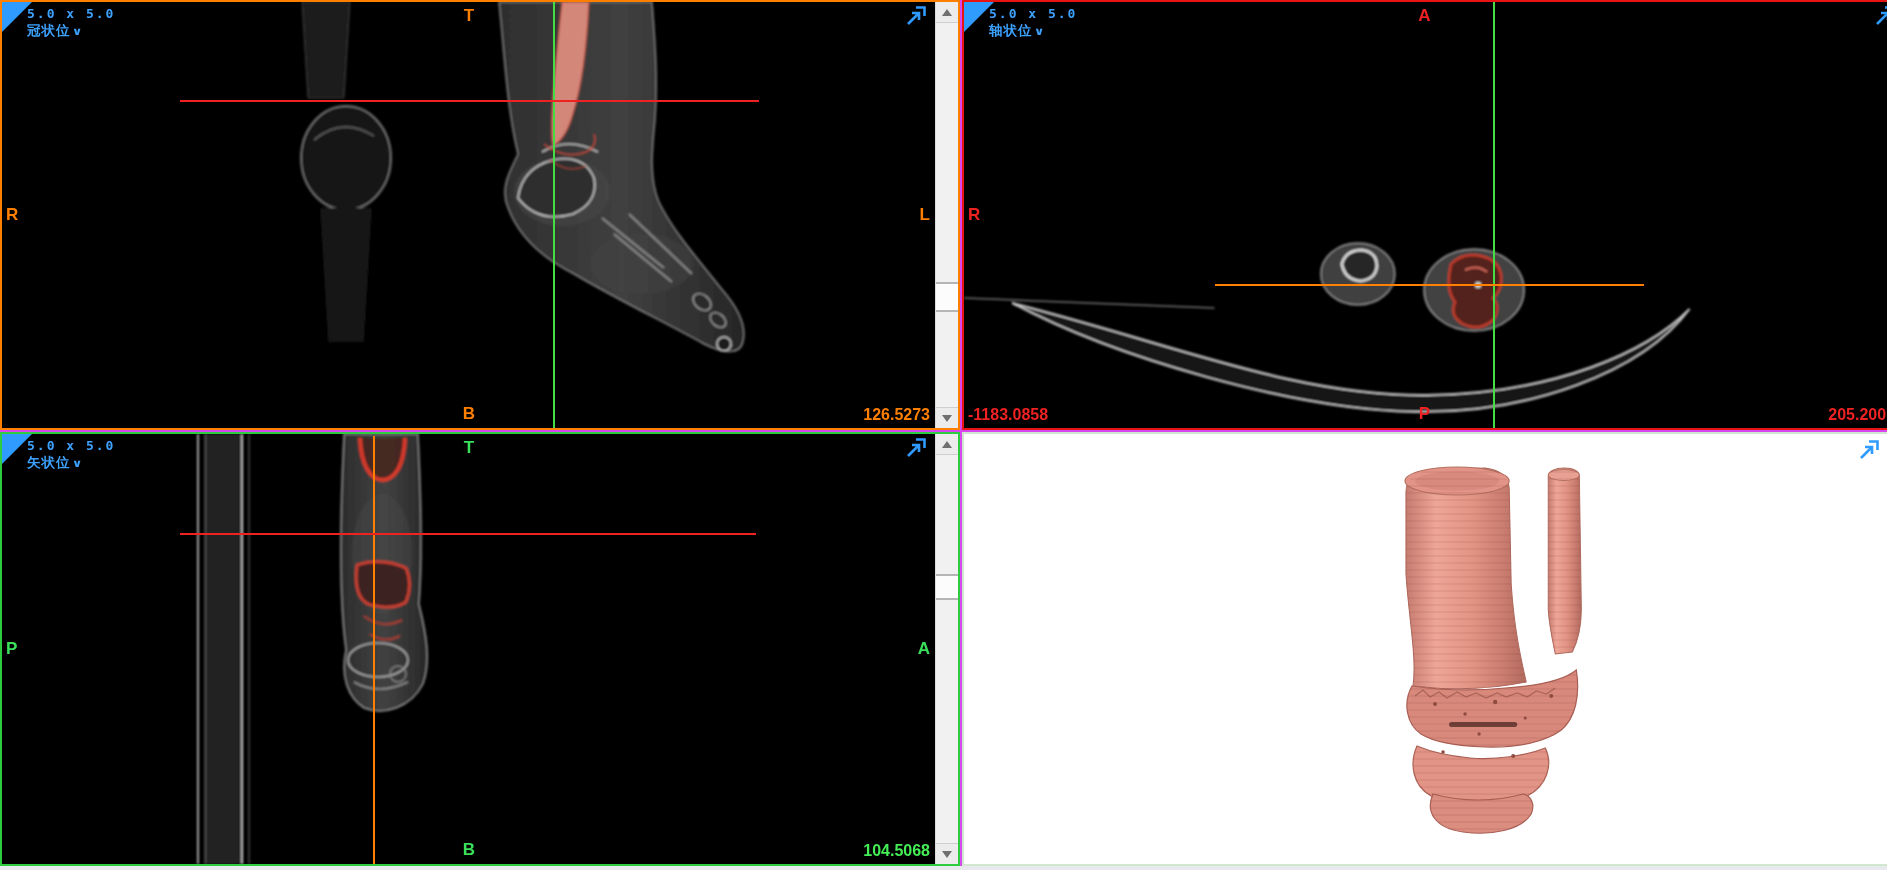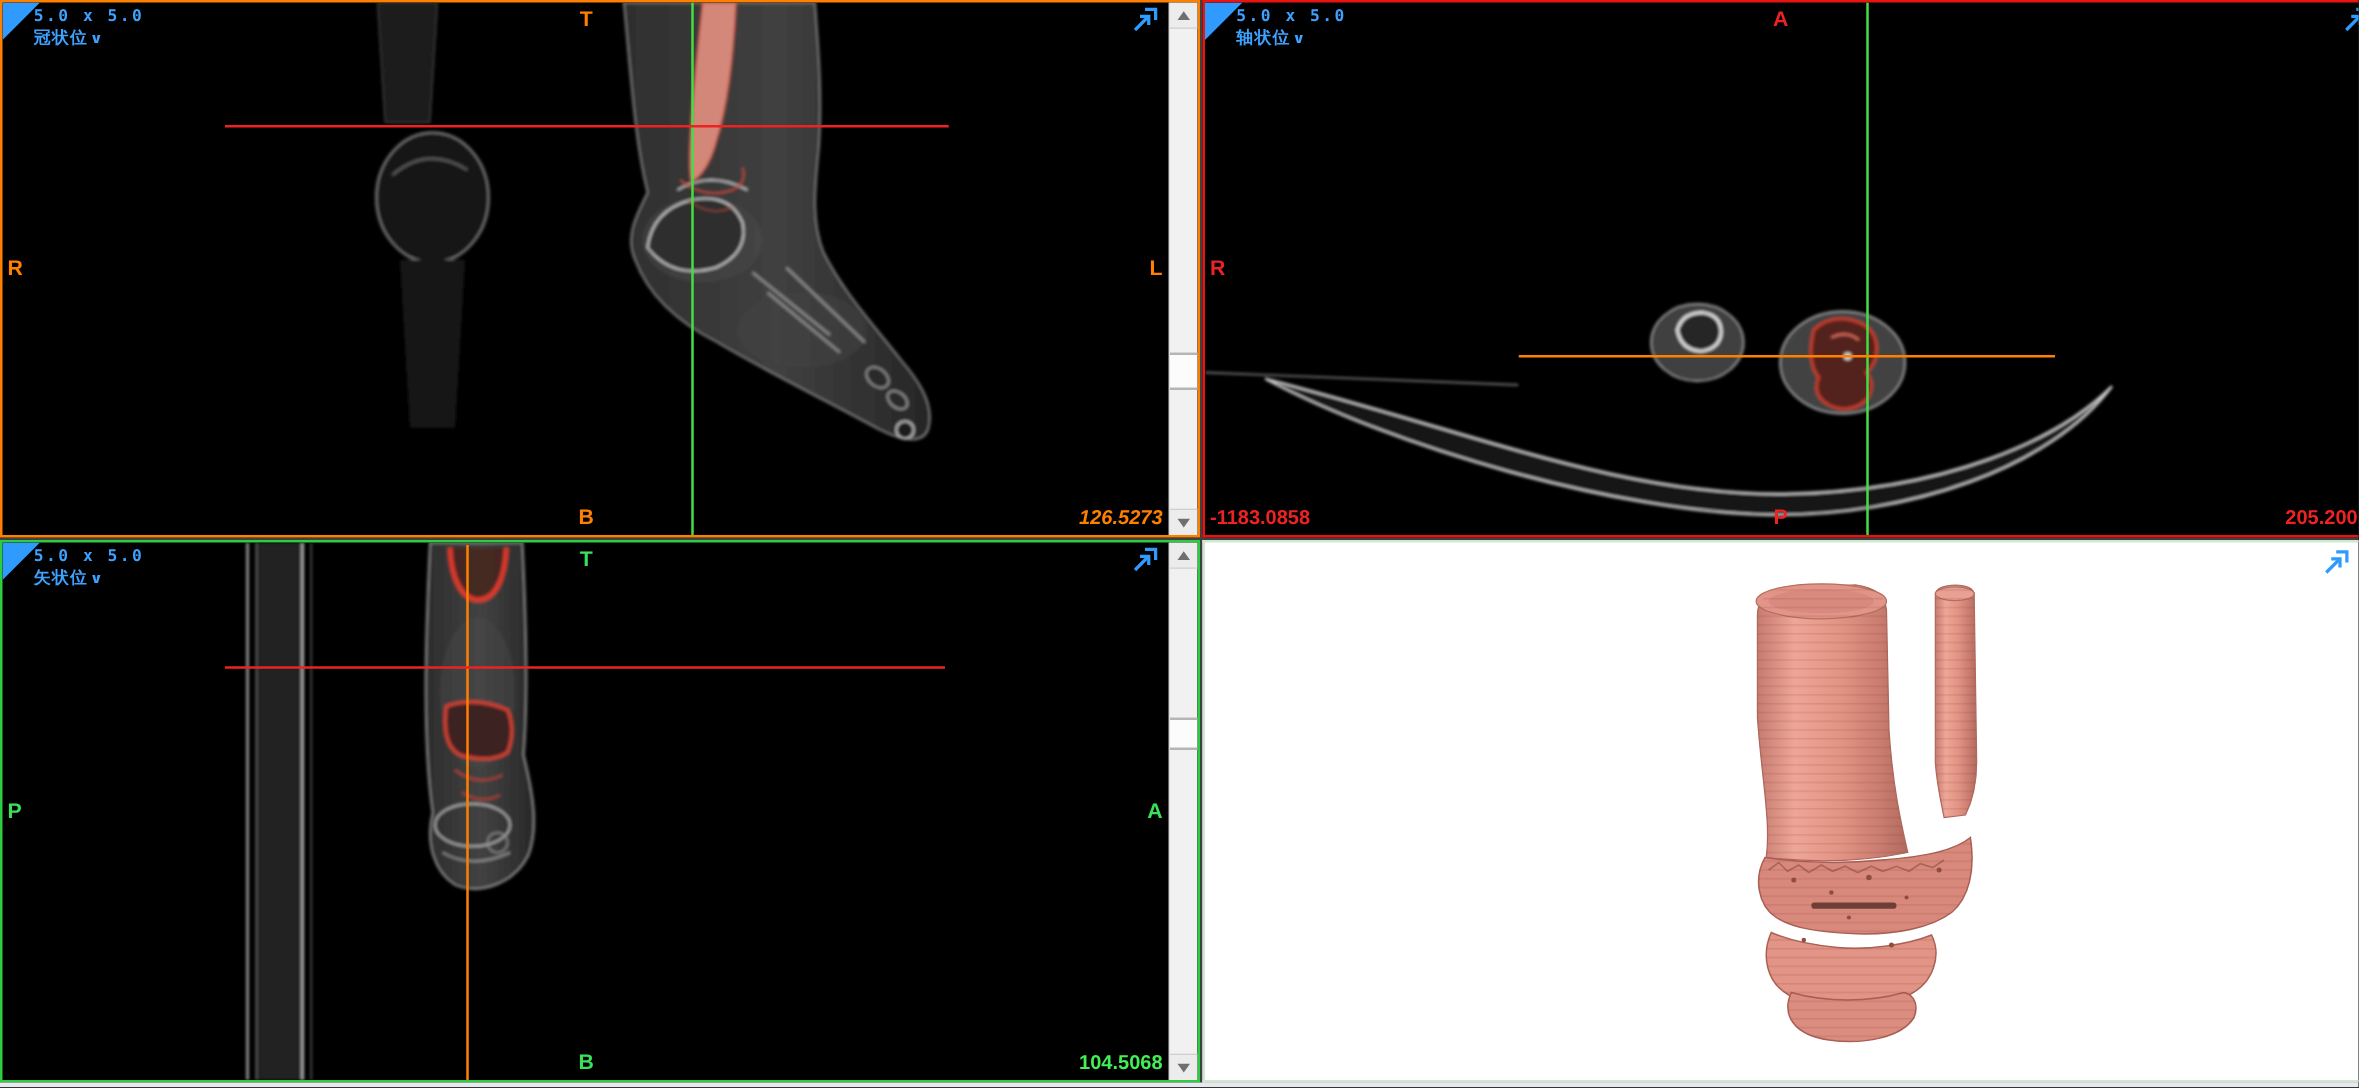--- a/index.html
+++ b/index.html
@@ -1,16 +1,16 @@
 <!DOCTYPE html>
 <html><head>
 <meta charset="utf-8">
 <style>
   html,body{margin:0;padding:0;background:#000;}
-  #screen{position:relative;width:1887px;height:870px;overflow:hidden;background:#404040;
+  #screen{position:relative;width:1887px;height:870px;overflow:hidden;background:#d946ef;
           font-family:"Liberation Sans",sans-serif;}
   .vp{position:absolute;box-sizing:border-box;background:#000;overflow:hidden;}
   #vp-coronal {left:0;   top:0;   width:960px; height:430px; border:2px solid #ff8000;}
   #vp-axial   {left:962px;top:0;  width:925px; height:430px; border:2px solid #e81414; border-right:none;}
   #vp-sagittal{left:0;   top:432px;width:960px;height:434px; border:2px solid #2ecc40;}
   #vp-3d      {left:962px;top:432px;width:925px;height:434px;border:2px solid #cfe8cf; border-right:none; background:#fff;}
   #bottom-strip{position:absolute;left:0;top:866px;width:1887px;height:4px;background:#e8e8ef;}
   .ct-img{position:absolute;left:0;top:0;width:100%;height:100%;z-index:1;}
   .corner-tri{position:absolute;top:0;left:0;width:0;height:0;
               border-top:30px solid #2f9bff;border-right:30px solid transparent;z-index:5;}
@@ -91,21 +91,21 @@
         <polyline points="13,2.5 21.5,2.5 21.5,11" fill="none" stroke="#2f9bff" stroke-width="2.6"></polyline>
         <line x1="5" y1="19" x2="16" y2="8" stroke="#2f9bff" stroke-width="2.6"></line>
         <polyline points="9,8 16,8 16,15" fill="none" stroke="#2f9bff" stroke-width="2.6"></polyline>
       </svg>
     </button>
 
     <span class="o-label o-top" style="width:934px;color:#ff8000;">T</span>
     <span class="o-label o-bottom" style="width:934px;color:#ff8000;">B</span>
     <span class="o-label o-left" style="color:#ff8000;">R</span>
     <span class="o-label o-right" style="right:28px;color:#ff8000;">L</span>
-    <span class="val" style="right:28px;bottom:4px;color:#ff8000;font-style:italic;">126.5273</span>
+    <span class="val" style="right:28px;bottom:4px;color:#ff8000;">126.5273</span>
 
     <div class="scrollbar">
       <div class="sb-btn sb-up">
           <div class="tri-up"></div>
         </div>
       <div class="sb-thumb" style="top:280px;height:26px;"></div>
       <div class="sb-btn sb-down">
           <div class="tri-down"></div>
         </div>
     </div>

